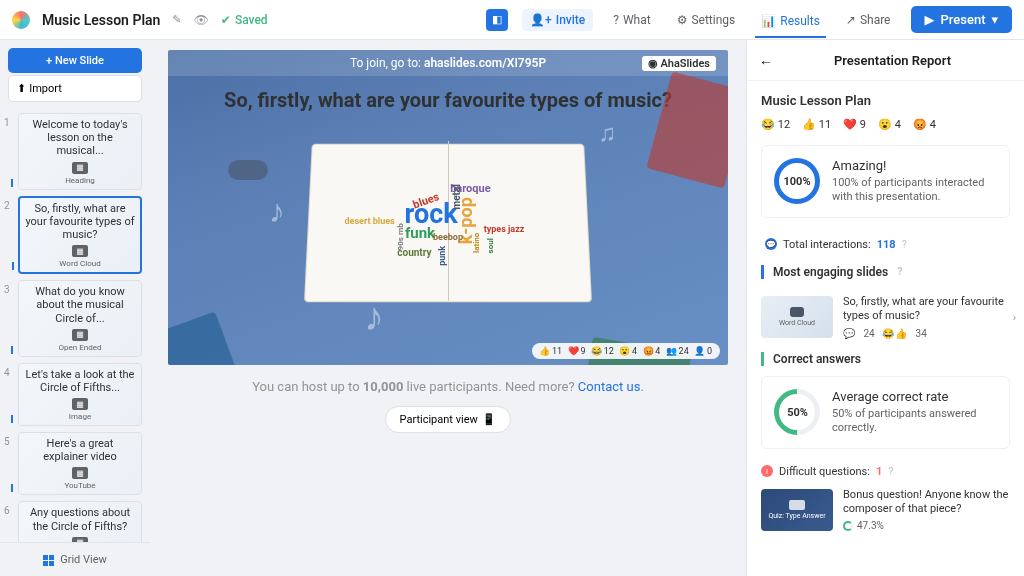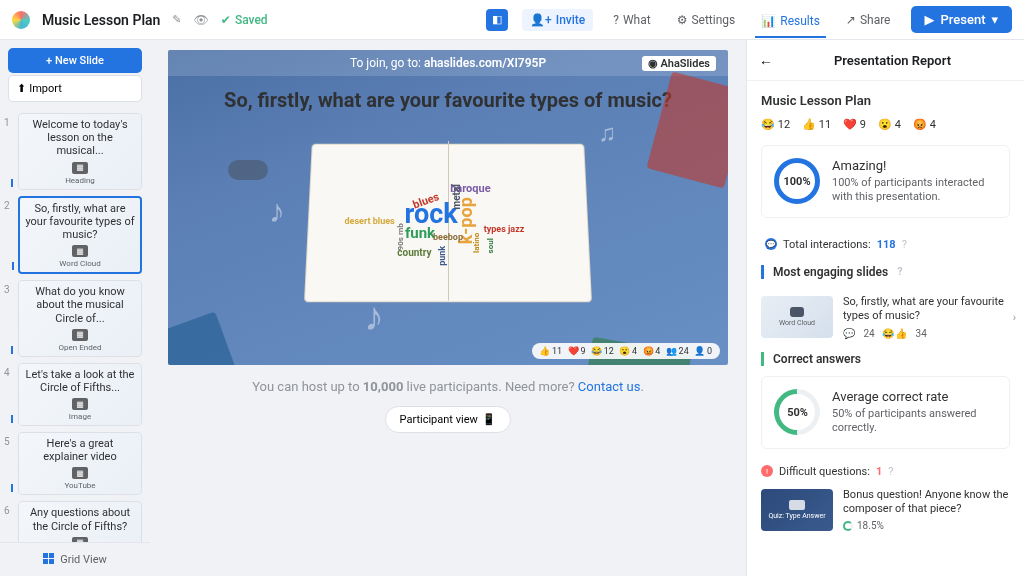--- a/index.html
+++ b/index.html
@@ -31,21 +31,21 @@
 .thumb-row { display: flex; gap: 4px; padding: 3px 4px; }
 .thumb-num { width: 10px; font-size: 10px; color: #909399; padding-top: 4px; }
 .thumb { flex: 1; background: #fff; border: 1px solid #dcdfe6; border-radius: 4px; padding: 4px; position: relative; cursor: pointer; }
 .thumb.active { border: 2px solid #2374e1; }
 .thumb-bg { position: absolute; inset: 0; background: linear-gradient(135deg, #e8eef5 0%, #d5e0ed 100%); border-radius: 3px; opacity: 0.5; }
 .thumb-content { position: relative; font-size: 8px; color: #303133; text-align: center; }
 .thumb-title { font-size: 11px; line-height: 1.2; margin-bottom: 4px; color: #303133; }
 .thumb-icon { width: 16px; height: 12px; background: #606266; margin: 2px auto; border-radius: 2px; display: flex; align-items: center; justify-content: center; color: #fff; font-size: 8px; }
 .thumb-type { font-size: 8px; color: #606266; }
 .thumb-bar { width: 2px; height: 8px; background: #2374e1; position: absolute; left: -8px; bottom: 2px; }
-.grid-view { padding: 10px; text-align: center; font-size: 11px; color: #606266; display: flex; align-items: flex-start; justify-content: center; gap: 6px; border-top: 1px solid #e4e6eb; cursor: pointer; }
+.grid-view { padding: 10px; text-align: center; font-size: 11px; color: #606266; display: flex; align-items: flex-end; justify-content: center; gap: 6px; border-top: 1px solid #e4e6eb; cursor: pointer; }
 .grid-icon { display: inline-grid; grid-template-columns: 1fr 1fr; gap: 1px; }
 .grid-icon span { width: 5px; height: 5px; background: #2374e1; }
 
 
 .canvas-area { flex: 1; padding: 10px 18px; display: flex; flex-direction: column; align-items: center; overflow: hidden; }
 .slide { width: 100%; aspect-ratio: 16/9; max-height: 320px; background: linear-gradient(160deg, #4a6fa5 0%, #5b7fb5 30%, #6890c5 100%); border-radius: 2px; position: relative; overflow: hidden; color: #fff; }
 .slide-join { background: rgba(255,255,255,0.15); text-align: center; padding: 6px; font-size: 12px; }
 .slide-join b { font-weight: 600; }
 .aha-logo { position: absolute; top: 6px; right: 12px; font-size: 11px; color: #303133; background: #fff; padding: 1px 6px; border-radius: 3px; font-weight: 600; }
 .slide-question { text-align: center; font-size: 20px; font-weight: 700; color: #303133; padding: 12px 20px 4px; }
@@ -356,19 +356,19 @@
       </div>
       <div class="diff-item">
         <div class="diff-thumb">
           <div class="diff-thumb-icon"></div>
           <span>Quiz: Type Answer</span>
         </div>
         <div class="eng-text">
           <div>Bonus question! Anyone know the composer of that piece?</div>
           <div class="diff-pct">
               <span class="diff-circle"></span>
-              <span>18.5%</span>
+              <span>47.3%</span>
             </div>
         </div>
       </div>
     </div>
   </div>
 </div>
 
 </body></html>

